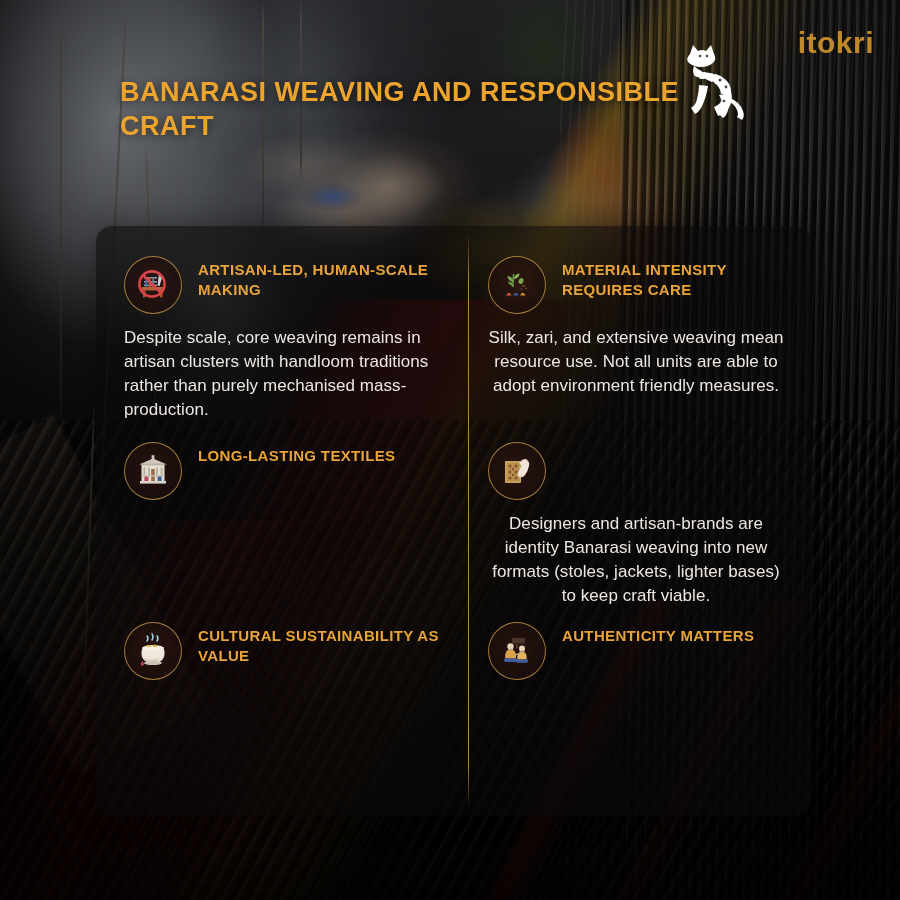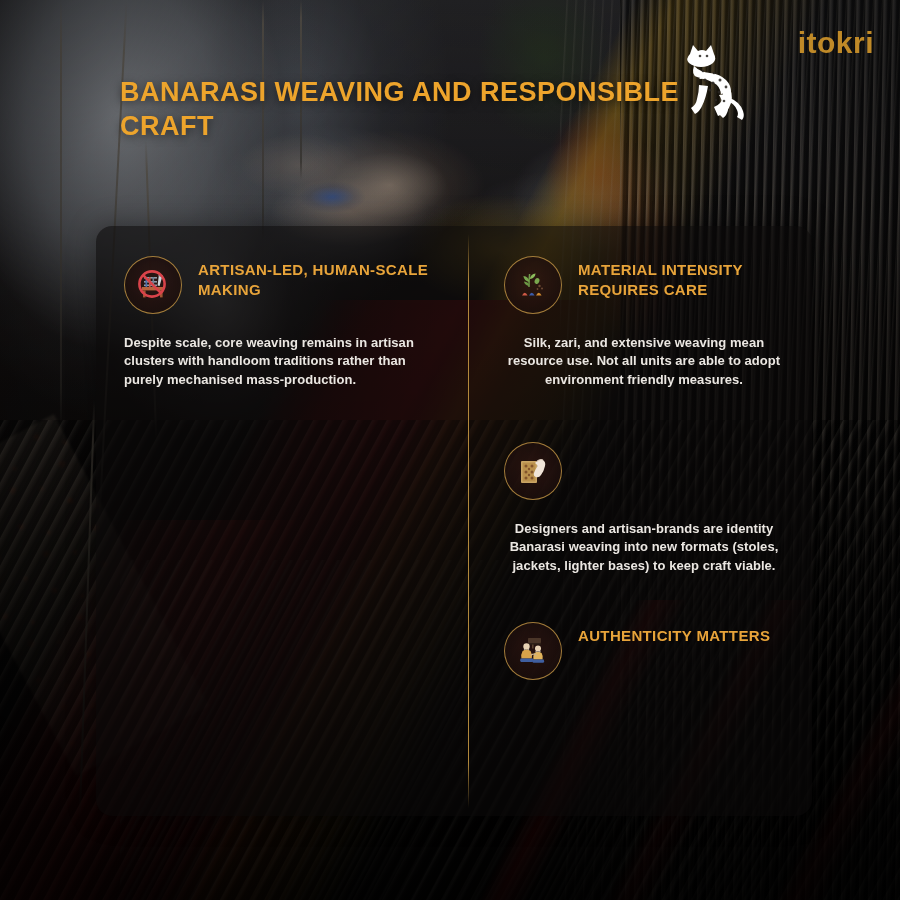--- a/index.html
+++ b/index.html
@@ -211,21 +211,21 @@
 
   .grid {
     position: absolute;
     inset: 0;
     display: grid;
     grid-template-columns: 372px 344px;
     grid-template-rows: 186px 180px 224px;
   }
 
   .card { position: relative; padding: 28px 28px 0 28px; box-sizing: border-box; }
-  .card.right { padding-left: 36px; }
+  .card.right { padding-left: 20px; }
 
   .card-head { display: flex; align-items: flex-start; gap: 16px; }
 
   .icon-badge {
     flex: 0 0 auto;
     width: 56px; height: 56px;
     border-radius: 50%;
     border: 1.4px solid rgba(198,152,70,0.80);
     background: radial-gradient(circle at 50% 45%, rgba(48,22,18,0.75) 0%, rgba(22,12,10,0.85) 100%);
     display: flex; align-items: center; justify-content: center;
@@ -240,27 +240,26 @@
     font-weight: 700;
     letter-spacing: 0.35px;
     line-height: 1.3;
     text-transform: uppercase;
     padding-top: 6px;
     white-space: pre-line;
   }
   .card.right .card-title { font-size: 15px; }
 
   .card-body {
-    margin-top: 20px;
+    margin-top: 12px;
     color: #ebe7e2;
-    font-size: 13px;
+    font-size: 17px;
     line-height: 1.42;
     letter-spacing: 0.05px;
     max-width: 320px;
-    font-weight: bold;
   }
   .card.right .card-body { max-width: 330px; text-align: center; }
 </style>
 </head>
 <body>
 
 <div id="poster">
 
   <div class="bg-layer bg-base"></div>
   <div class="bg-layer bg-weaver"></div>
@@ -371,20 +370,40 @@
               <path d="M16 30.5 Q18.8 25.2 21.6 30.5 Z" fill="#3b5ba8"></path>
               <path d="M23 30.5 Q25.8 25.2 28.6 30.5 Z" fill="#d08a2e"></path>
             </svg>
           </span>
           <div class="card-title">MATERIAL INTENSITY REQUIRES CARE</div>
         </div>
         <div class="card-body">Silk, zari, and extensive weaving mean resource use. Not all units are able to adopt environment friendly measures.</div>
       </div>
 
       <div class="card left">
+        <div class="card-head">
+          <span class="icon-badge">
+            <svg width="40" height="40" viewBox="0 0 40 40" aria-hidden="true">
+              <rect x="7" y="30" width="26" height="2.6" fill="#d8d2c8"></rect>
+              <rect x="8.5" y="14" width="23" height="16" fill="#e4ded3"></rect>
+              <path d="M6 13.6 L20 7.4 L34 13.6 Z" fill="#cfc8bb"></path>
+              <rect x="8.5" y="12.6" width="23" height="1.8" fill="#b9b1a2"></rect>
+              <rect x="18.6" y="4.2" width="2.8" height="4" fill="#cfc8bb"></rect>
+              <rect x="10.4" y="16.4" width="2" height="8" fill="#b9b1a2"></rect>
+              <rect x="15" y="16.4" width="2" height="8" fill="#b9b1a2"></rect>
+              <rect x="23" y="16.4" width="2" height="8" fill="#b9b1a2"></rect>
+              <rect x="27.6" y="16.4" width="2" height="8" fill="#b9b1a2"></rect>
+              <rect x="18.2" y="18" width="3.6" height="12" fill="#9c6a4c"></rect>
+              <rect x="11.4" y="25" width="4" height="5" fill="#b8485a"></rect>
+              <rect x="24.6" y="25" width="4" height="5" fill="#3f5fa0"></rect>
+              <rect x="8.5" y="24.2" width="23" height="1.4" fill="#c4bcae"></rect>
+            </svg>
+          </span>
+          <div class="card-title">LONG-LASTING TEXTILES</div>
+        </div>
       </div>
 
       <div class="card right">
         <div class="card-head">
           <span class="icon-badge">
             <svg width="40" height="40" viewBox="0 0 40 40" aria-hidden="true">
               <rect x="8" y="10" width="16" height="22" rx="1" fill="#c9a463"></rect>
               <rect x="9.6" y="11.6" width="12.8" height="18.8" fill="#b98f4c"></rect>
               <g fill="#7a4a26" opacity="0.85">
                 <circle cx="13" cy="15" r="1.5"></circle>
@@ -398,20 +417,37 @@
               </g>
               <path d="M22 12 q4 -5 8 -3 q3 2 2 6 q-1 5 -4 9 q-2 3 -5 2 q-3 -1 -2 -4 q1 -3 3 -6 q1 -2 -2 -4 z" fill="#f0e4d8"></path>
               <path d="M24 10.5 q3 -3 6 -1.6" stroke="#d9c8b8" stroke-width="1.1" fill="none"></path>
             </svg>
           </span>
         </div>
         <div class="card-body">Designers and artisan-brands are identity Banarasi weaving into new formats (stoles, jackets, lighter bases) to keep craft viable.</div>
       </div>
 
       <div class="card left">
+        <div class="card-head">
+          <span class="icon-badge">
+            <svg width="40" height="40" viewBox="0 0 40 40" aria-hidden="true">
+              <path d="M14 10 q2 -3 0 -5" stroke="#9fd3e0" stroke-width="1.5" fill="none" stroke-linecap="round"></path>
+              <path d="M19 9 q2 -3 0 -6" stroke="#9fd3e0" stroke-width="1.5" fill="none" stroke-linecap="round"></path>
+              <path d="M24 10 q2 -3 0 -5" stroke="#9fd3e0" stroke-width="1.5" fill="none" stroke-linecap="round"></path>
+              <path d="M9 18 q11 -7 22 0 q2 8 -3 12 q-8 5 -16 0 q-5 -4 -3 -12 z" fill="#efe7db"></path>
+              <ellipse cx="20" cy="17" rx="11" ry="3" fill="#f6f1e7"></ellipse>
+              <path d="M13 15 q3 -2 6 0 q-3 2 -6 0 z" fill="#e8b63e"></path>
+              <path d="M19 14.5 q3 -2 6 0.4 q-3 2 -6 -0.4 z" fill="#d9a52f"></path>
+              <path d="M10.6 27 q8 3 16 0 q-1 4 -8 4.6 q-7 -0.6 -8 -4.6 z" fill="#d8cec0"></path>
+              <path d="M10 30 q-3 2 -2 5 l3 -1 z" fill="#b8485a"></path>
+              <ellipse cx="20" cy="32" rx="9" ry="2" fill="#cfc4b4"></ellipse>
+            </svg>
+          </span>
+          <div class="card-title">CULTURAL SUSTAINABILITY AS VALUE</div>
+        </div>
       </div>
 
       <div class="card right">
         <div class="card-head">
           <span class="icon-badge">
             <svg width="40" height="40" viewBox="0 0 40 40" aria-hidden="true">
               <rect x="15" y="7" width="13" height="5" rx="0.8" fill="#4a3528"></rect>
               <rect x="15" y="12" width="13" height="1.6" fill="#2e2018"></rect>
               <rect x="19" y="13.5" width="1.6" height="4" fill="#5a4230"></rect>
 

